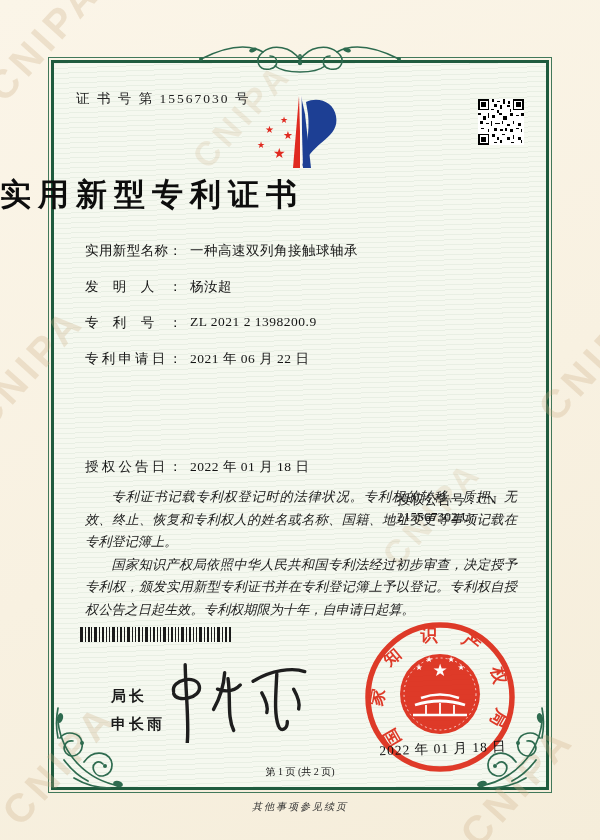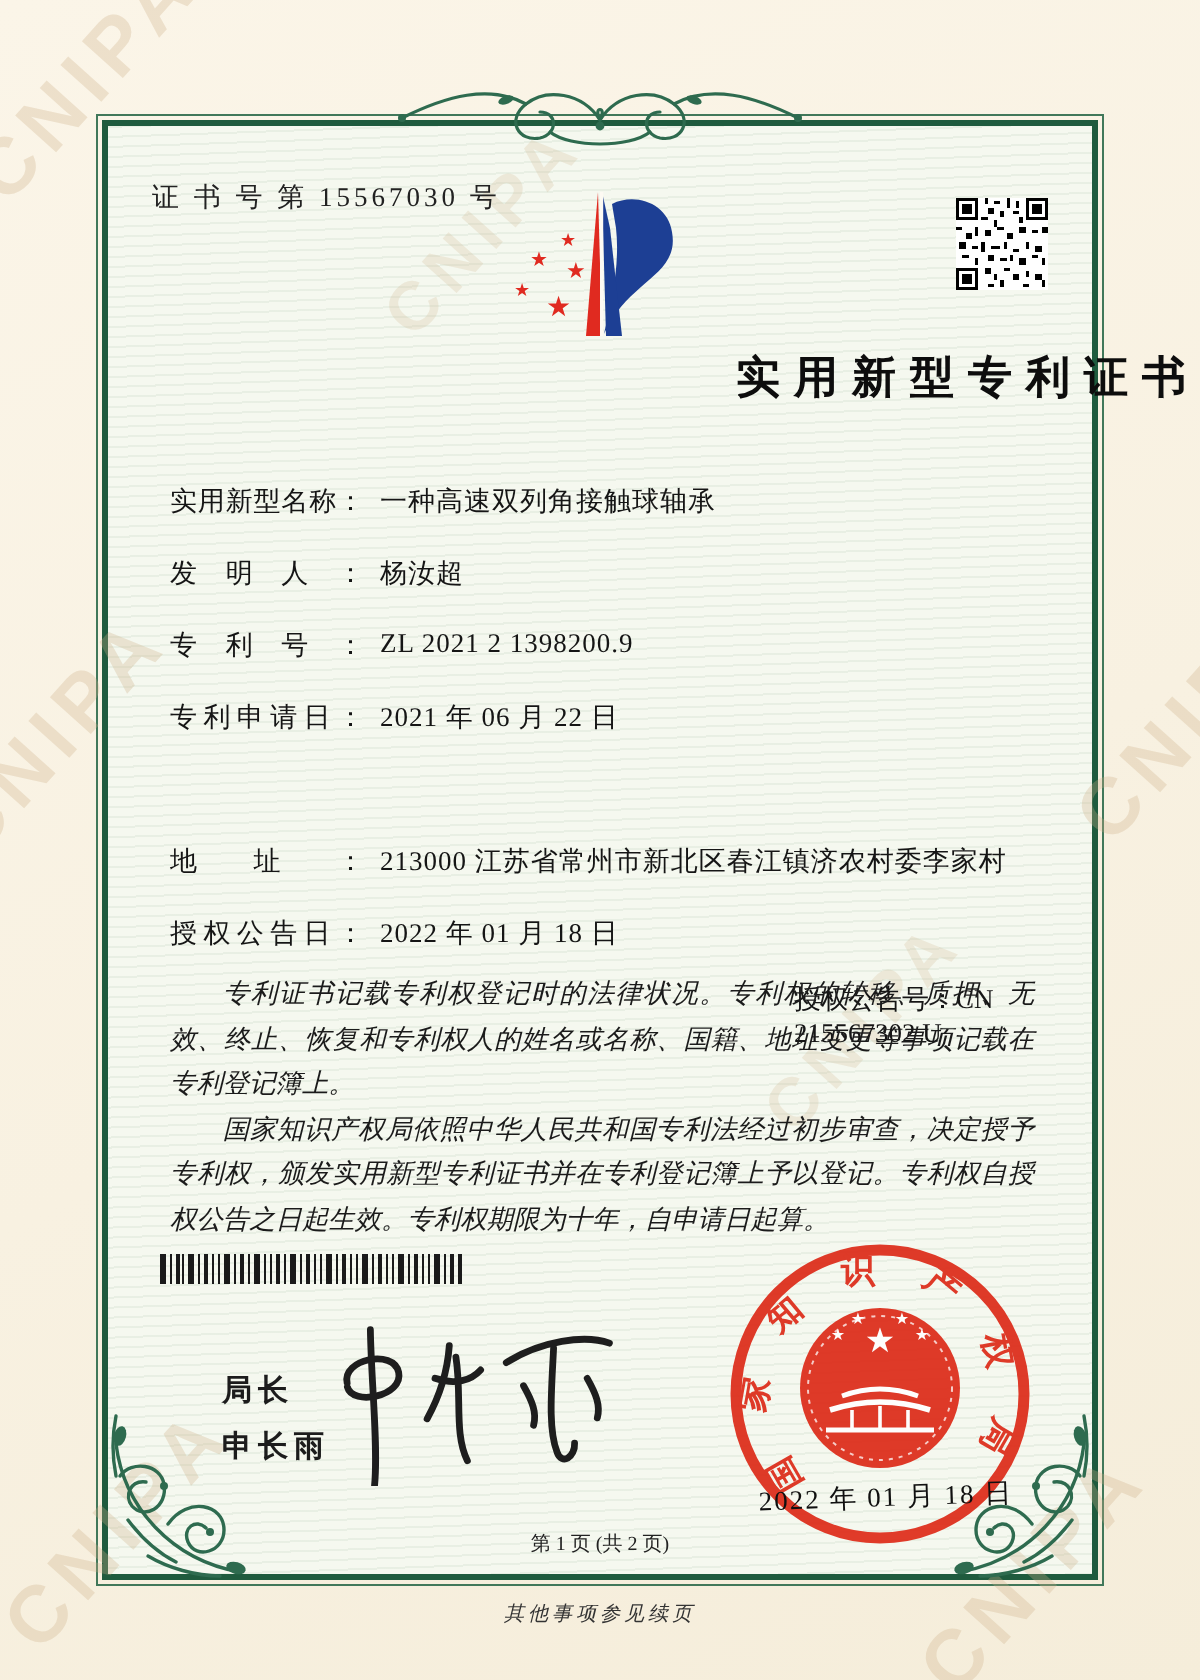--- a/index.html
+++ b/index.html
@@ -15,22 +15,22 @@
   .frame-outer{position:absolute;left:48px;top:57px;width:504px;height:736px;
     border:1.5px solid #41785a;z-index:1;box-sizing:border-box;}
   .frame-inner{position:absolute;left:2px;top:2px;right:2px;bottom:2px;
     border:3px solid #1f5b3e;box-sizing:border-box;
     background:#f5f8ef;
     background-image:repeating-linear-gradient(178deg,rgba(120,160,125,0.10) 0 1px,rgba(255,255,255,0) 1px 5px);}
   .content{position:absolute;inset:0;z-index:3;border-radius:31px;}
   .orn{position:absolute;z-index:4;}
   
   .cert-no{position:absolute;left:76px;top:90px;font-size:13.5px;letter-spacing:2px;color:#222;}
-  .title{position:absolute;left:0;top:174px;width:100%;text-align:right;
-    font-size:22px;font-weight:bold;letter-spacing:7px;color:#0d0d0d;}
+  .title{position:absolute;left:0;top:174px;width:100%;text-align:left;
+    font-size:31px;font-weight:bold;letter-spacing:7px;color:#0d0d0d;}
   .frow{position:absolute;left:85px;width:440px;font-size:13.5px;color:#151515;}
   .flabel{display:inline-block;width:97px;text-align:justify;text-align-last:justify;
     vertical-align:top;}
   .fvalue{display:inline-block;margin-left:8px;letter-spacing:0.5px;}
   .grant2{position:absolute;left:312px;top:0;margin-top:33px;}
   .g2label{display:inline-block;}
   .paras{position:absolute;left:85px;top:486px;width:432px;font-size:13.2px;
     line-height:22.5px;font-style:italic;color:#1b1b1b;text-align:justify;}
   .paras p{margin:0;text-indent:2em;}
   .barcode{position:absolute;left:80px;top:627px;}
@@ -202,23 +202,20 @@
     </div>
     <div class="frow" style="top:242px;">
       <span class="flabel">实用新型名称：</span><span class="fvalue">一种高速双列角接触球轴承</span>
     </div>
     <div class="frow" style="top:314px;">
       <span class="flabel">专利号：</span><span class="fvalue">ZL 2021 2 1398200.9</span>
     </div>
     <div class="frow" style="top:350px;">
       <span class="flabel">专利申请日：</span><span class="fvalue">2021 年 06 月 22 日</span>
     </div>
-    <div class="frow" style="top:422px;">
-      <span class="flabel">地址：</span><span class="fvalue">213000 江苏省常州市新北区春江镇济农村委李家村</span>
-    </div>
     <div class="frow" style="top:458px;">
       <span class="flabel">授权公告日：</span><span class="fvalue">2022 年 01 月 18 日</span>
       <span class="grant2">
         <span class="g2label">授权公告号：</span><span>CN 215567302 U</span>
       </span>
     </div>
 
     <div class="paras">
       <p>专利证书记载专利权登记时的法律状况。专利权的转移、质押、无效、终止、恢复和专利权人的姓名或名称、国籍、地址变更等事项记载在专利登记簿上。</p>
       <p>国家知识产权局依照中华人民共和国专利法经过初步审查，决定授予专利权，颁发实用新型专利证书并在专利登记簿上予以登记。专利权自授权公告之日起生效。专利权期限为十年，自申请日起算。</p>

